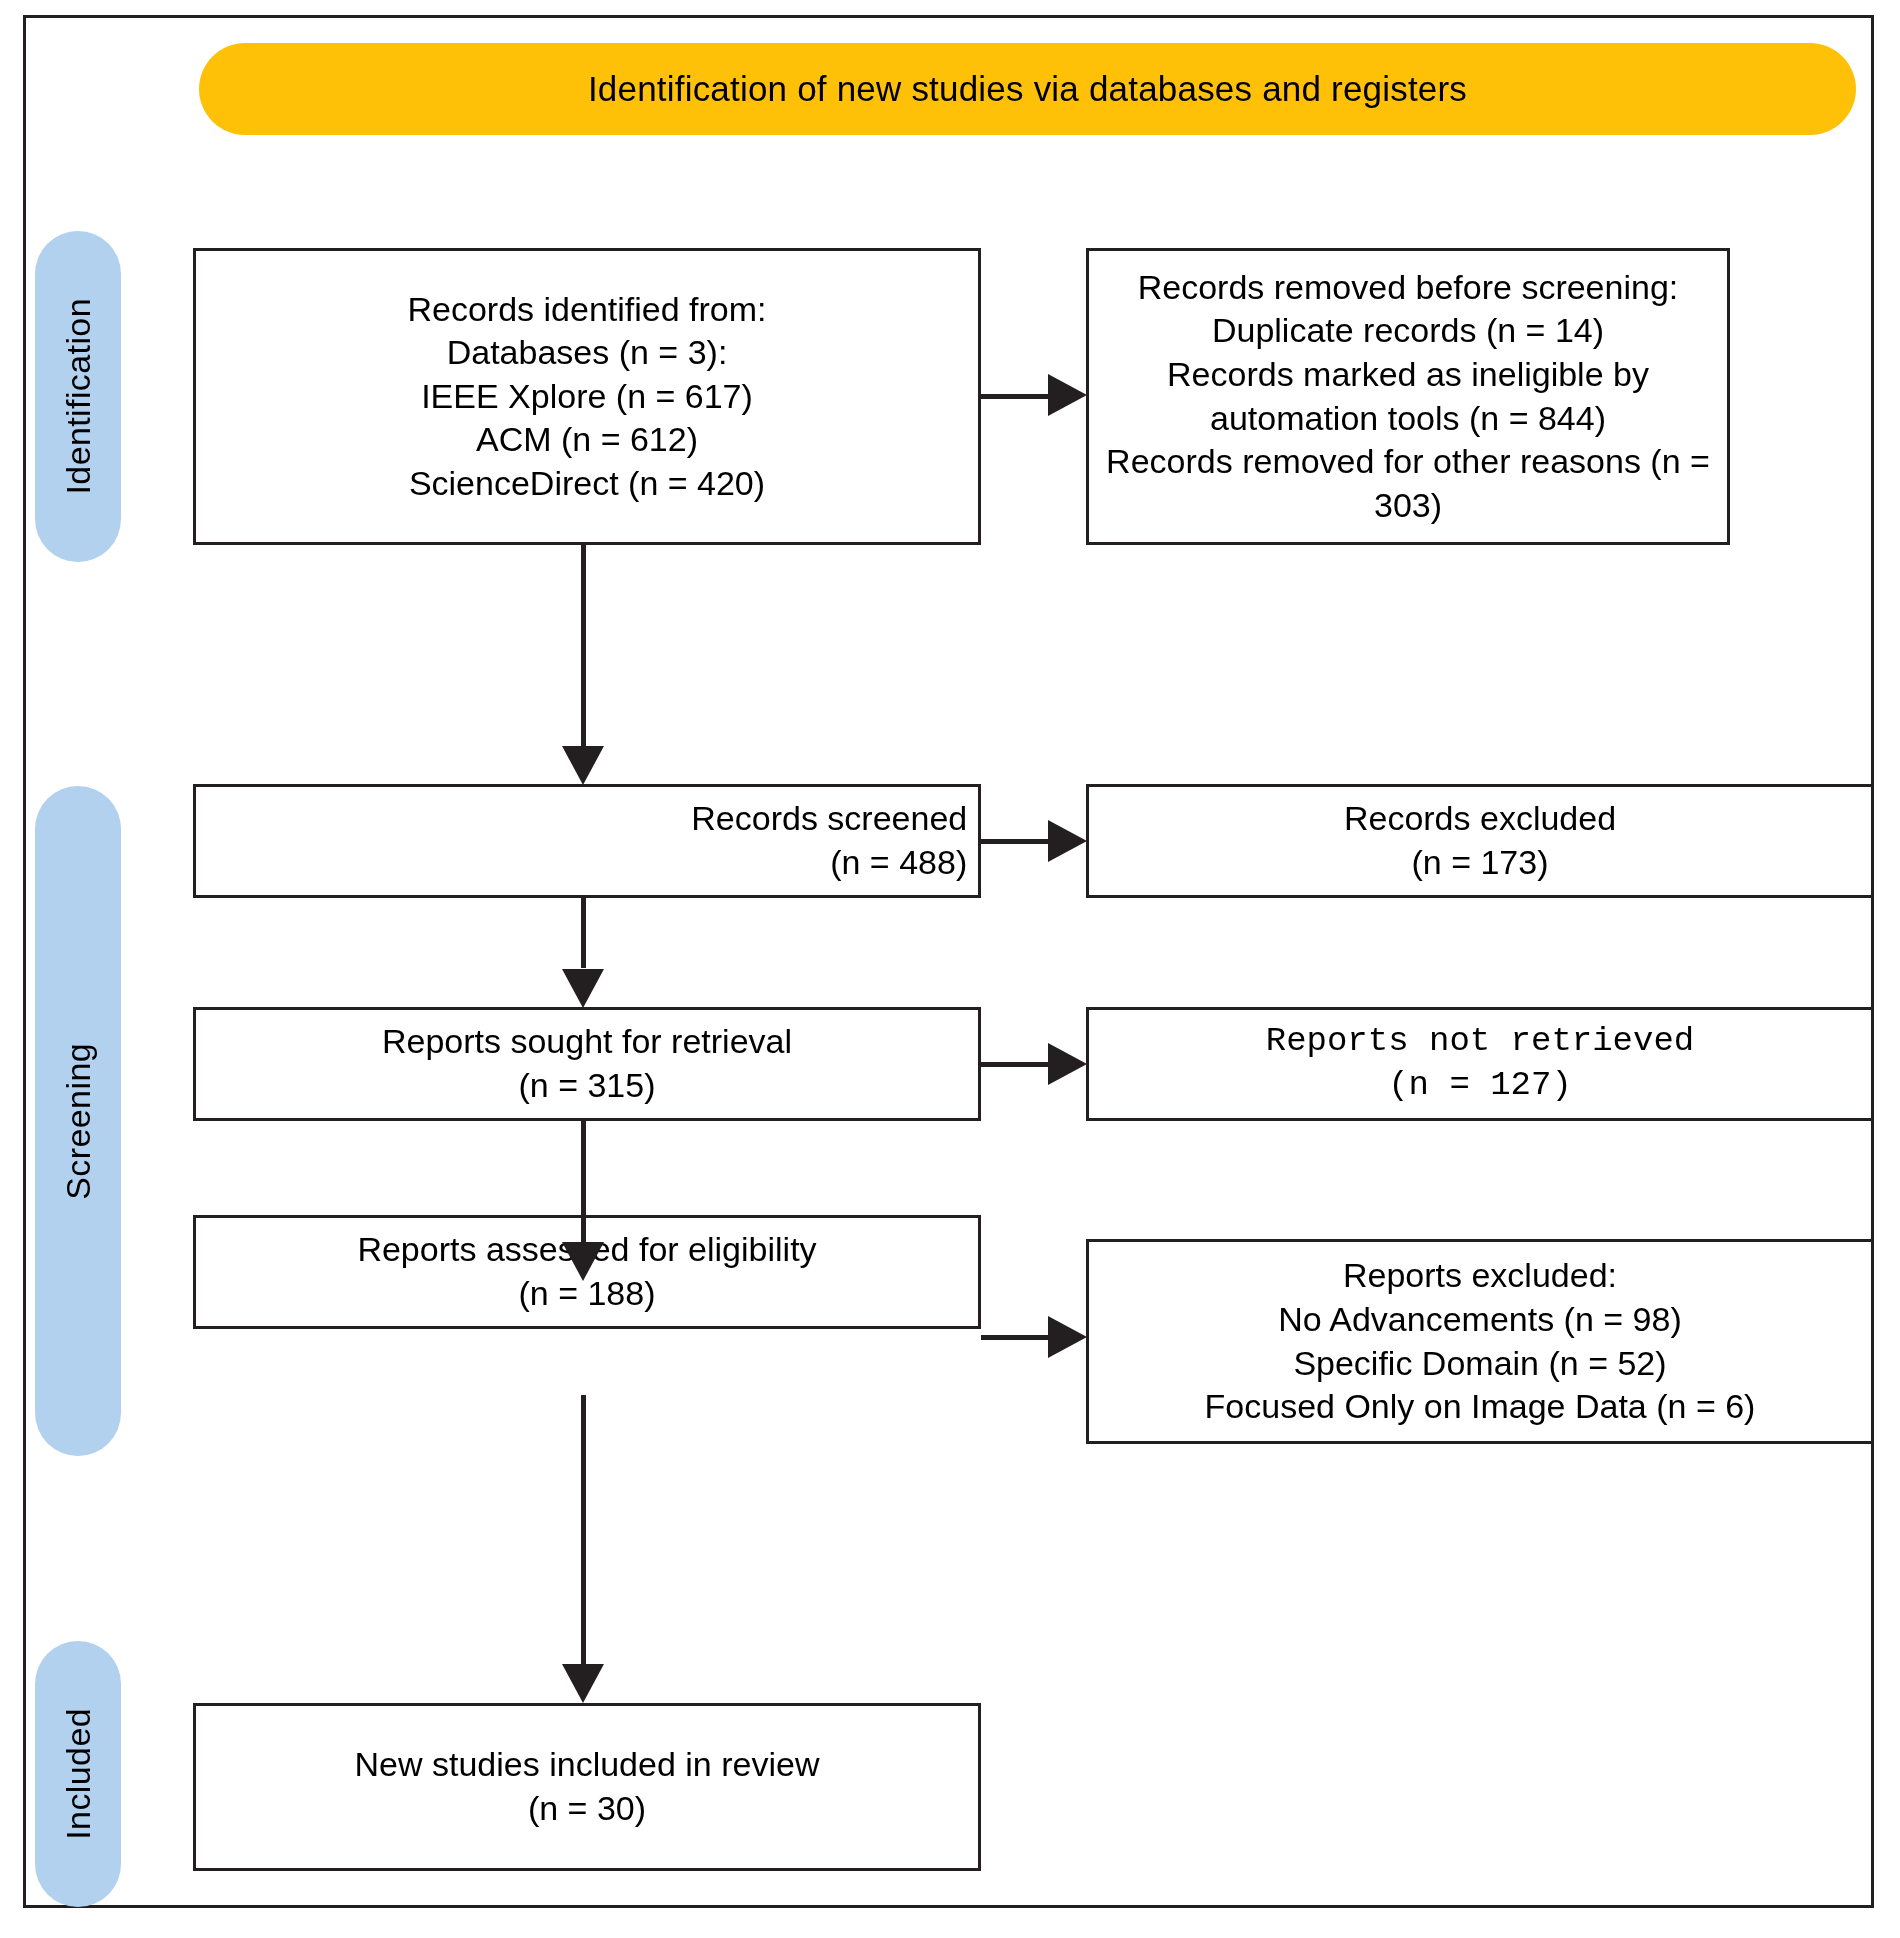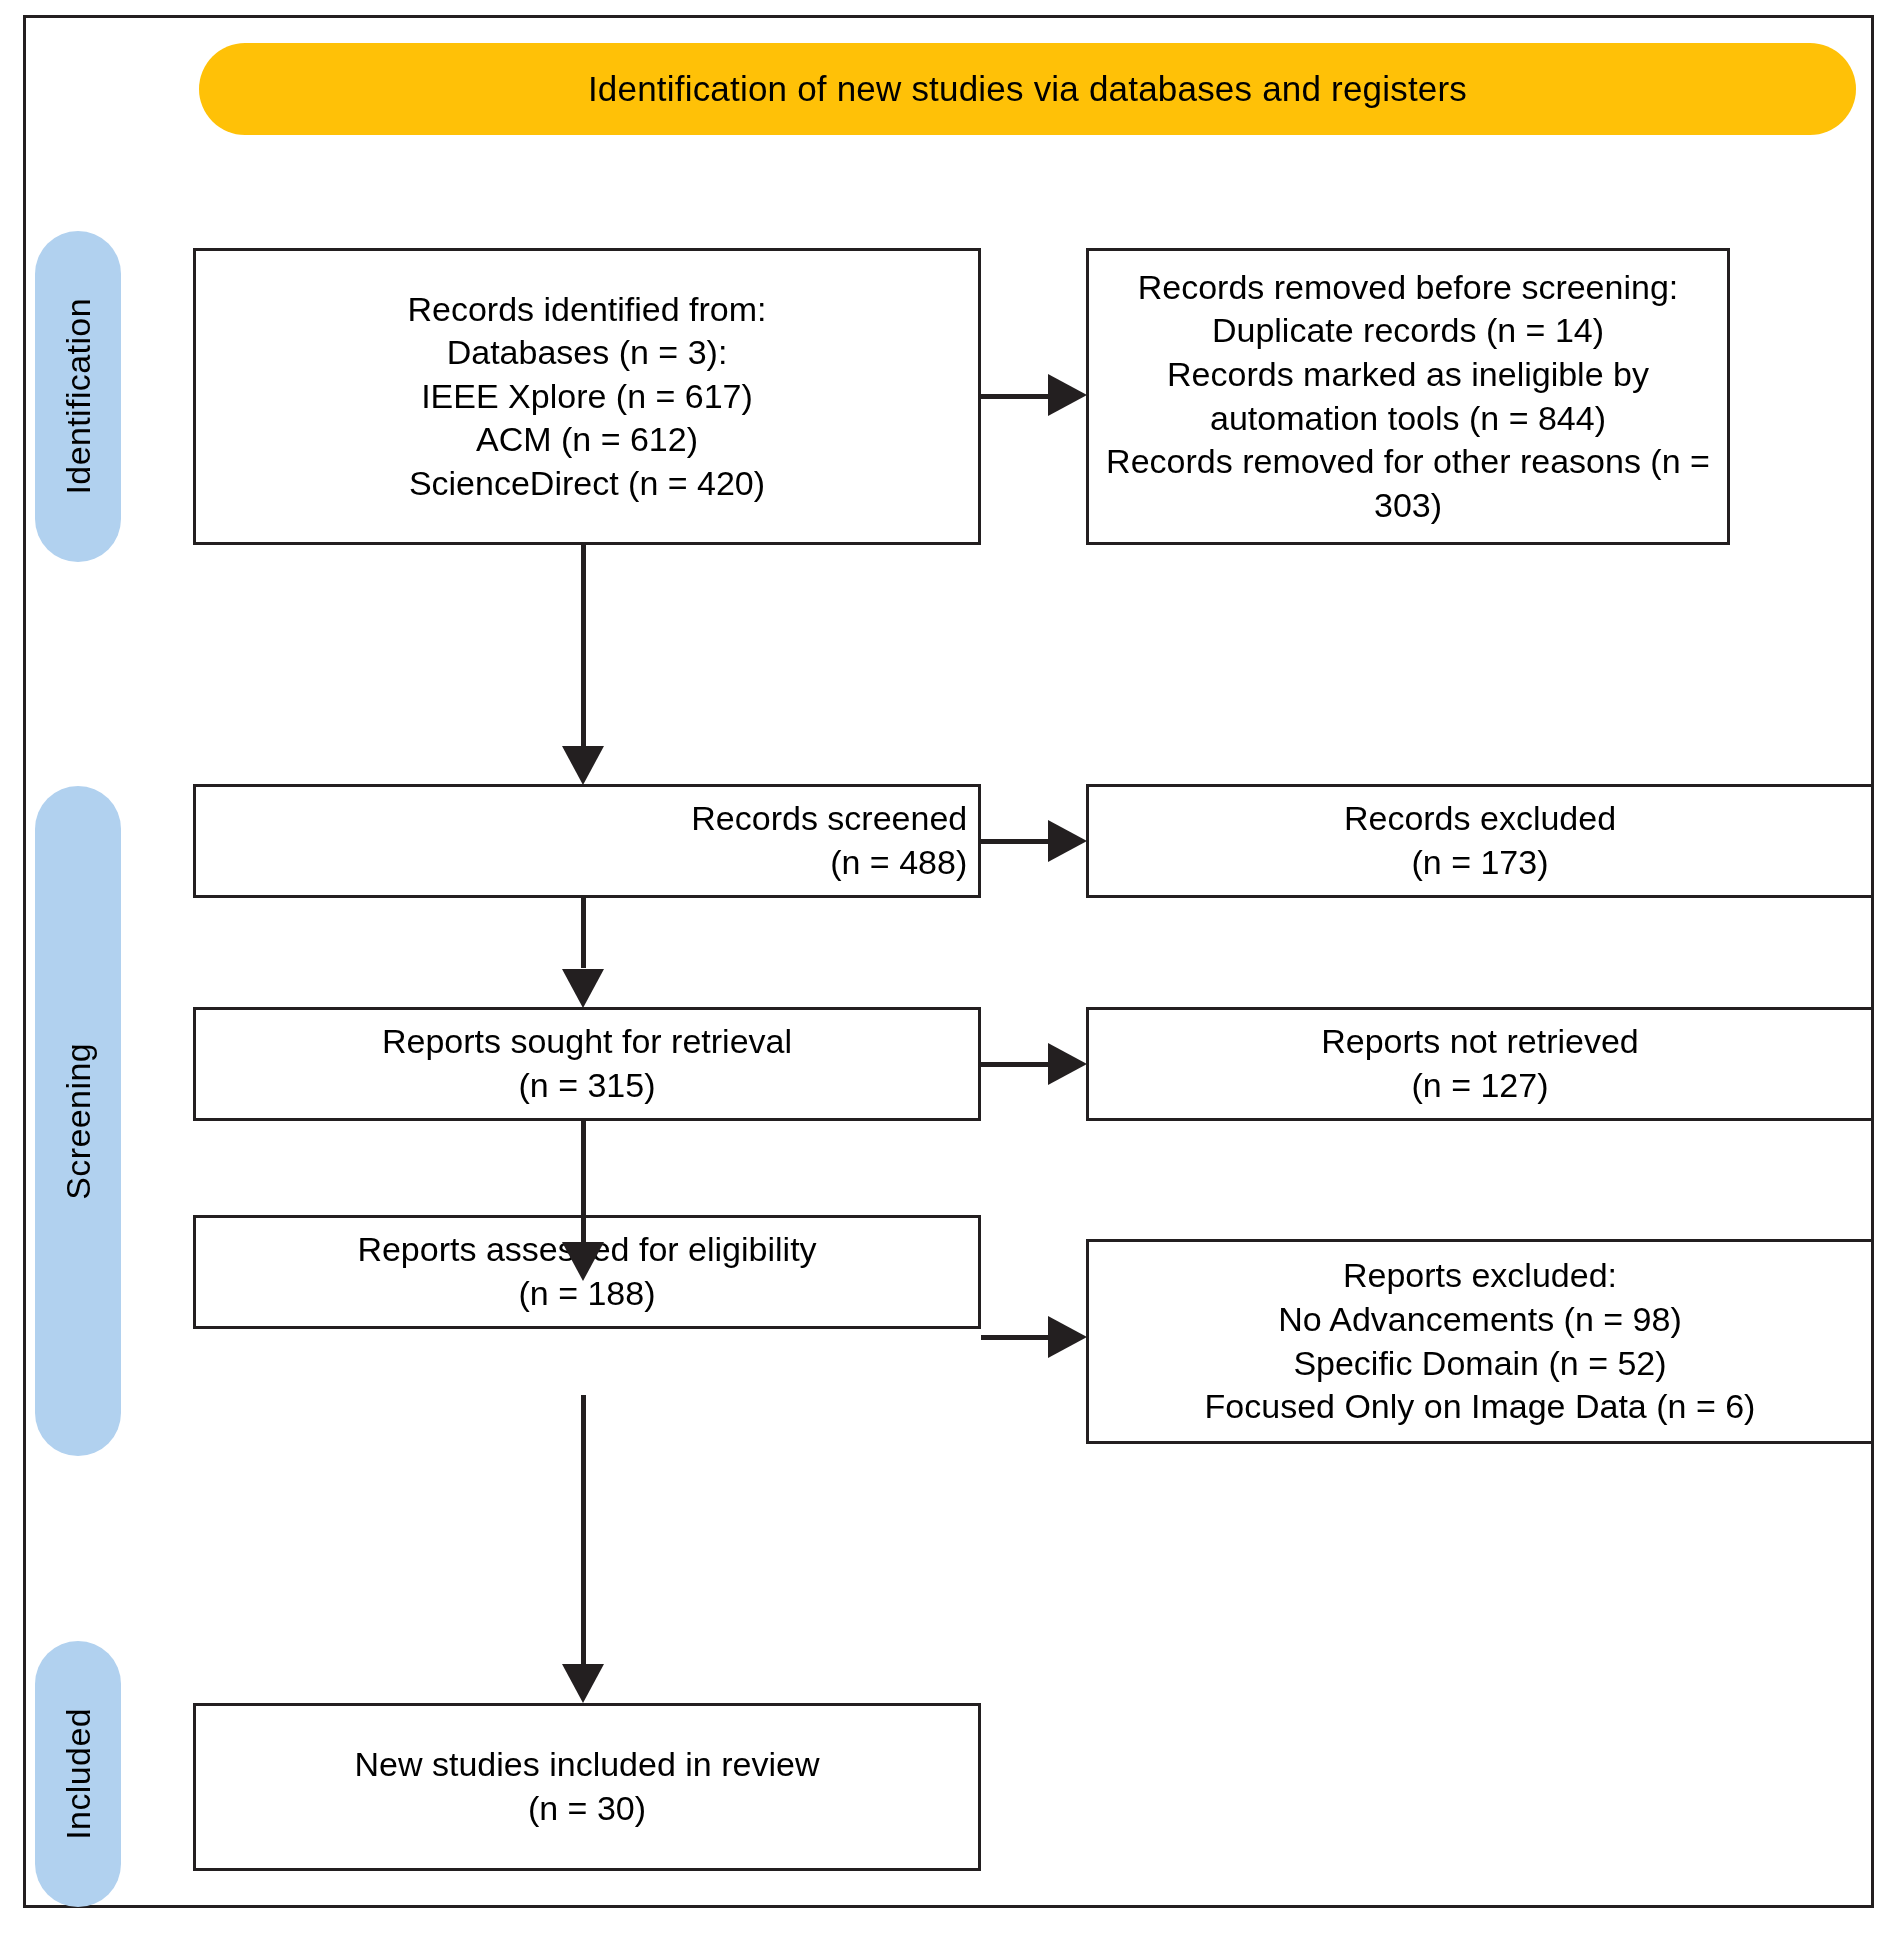--- a/index.html
+++ b/index.html
@@ -94,21 +94,21 @@
     text-align: center;
     white-space: nowrap;
   }
   .box .line.wrap { white-space: normal; }
 
   #box-identified       { left: 193px;  top: 248px;  width: 788px; height: 297px; }
   #box-removed          { left: 1086px; top: 248px;  width: 644px; height: 297px; }
   #box-screened         { left: 193px;  top: 784px; width: 788px; height: 114px; align-items: flex-end; }
   #box-excluded         { left: 1086px; top: 784px; width: 788px; height: 114px; }
   #box-sought           { left: 193px;  top: 1007px; width: 788px; height: 114px; }
-  #box-not-retrieved    { left: 1086px; top: 1007px; width: 788px; height: 114px; }
+  #box-not-retrieved    { left: 1086px; top: 1007px; width: 788px; height: 114px; font-family: Liberation Mono, monospace; }
   #box-assessed         { left: 193px;  top: 1215px; width: 788px; height: 114px; }
   #box-reports-excluded { left: 1086px; top: 1239px; width: 788px; height: 205px; }
   #box-included         { left: 193px;  top: 1703px; width: 788px; height: 168px; }
 
   
   .v-conn {
     position: absolute;
     width: 4.6px;
     background: #231f20;
     left: 581px;

